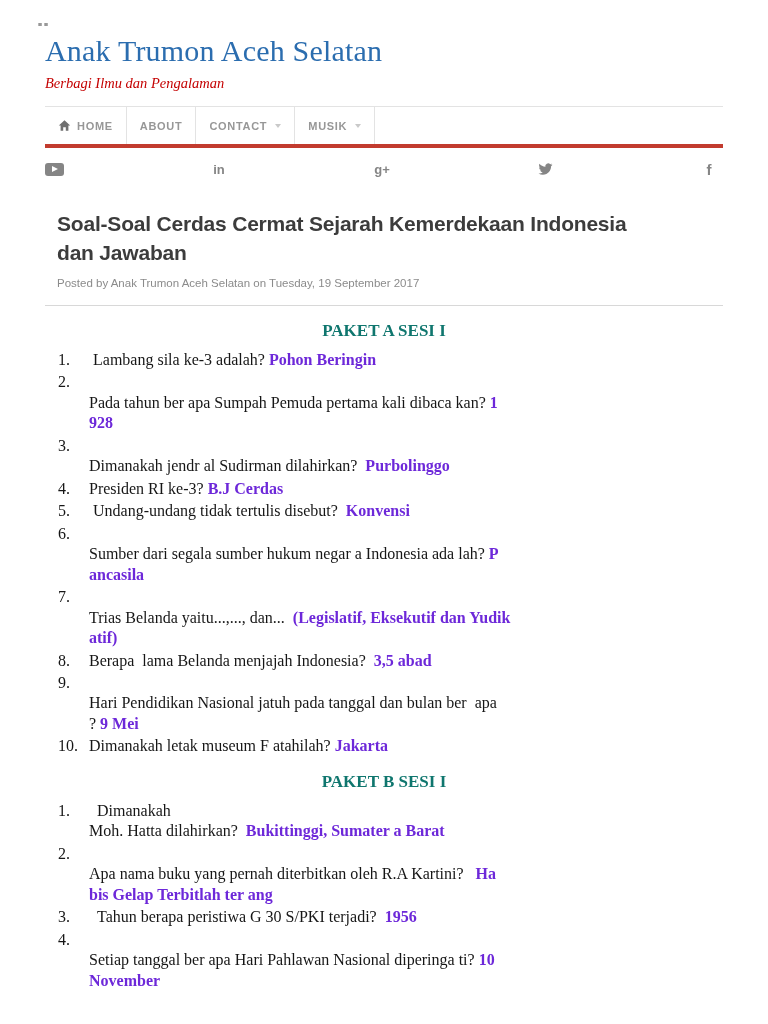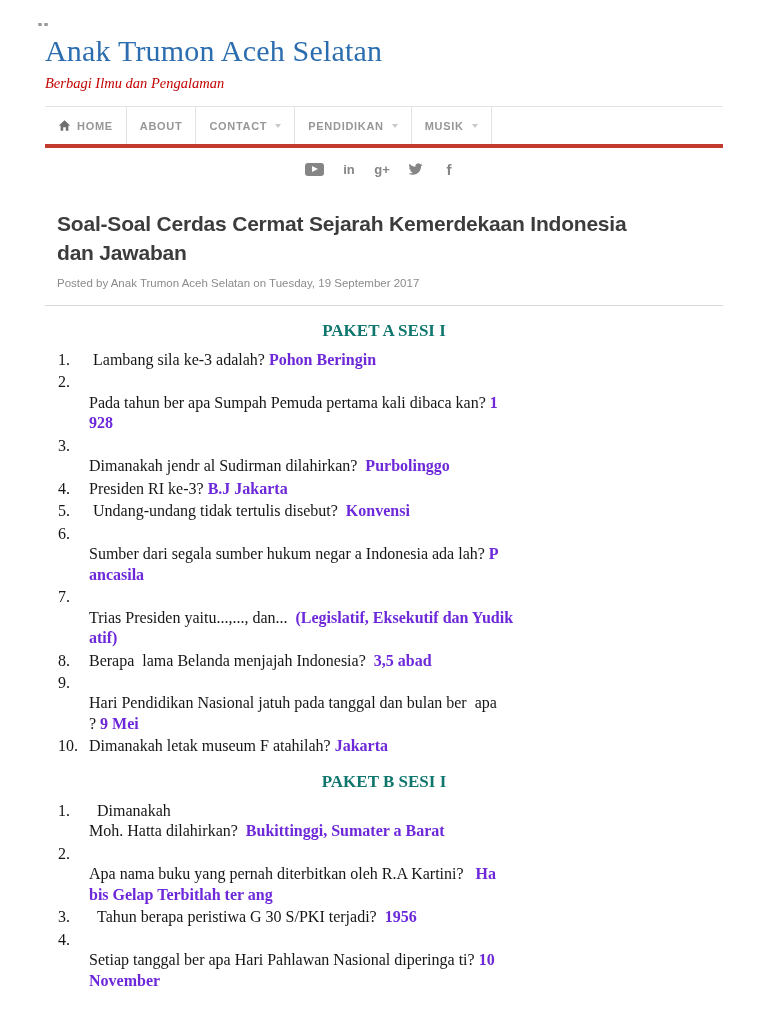--- a/index.html
+++ b/index.html
@@ -45,21 +45,21 @@
   .nav-item .home-ic { display:inline-flex; }
   .nav-item .home-ic svg { width:13px; height:13px; fill:#6f6f6f; }
   .caret {
     width:0; height:0; margin-left:2px;
     border-left:3.5px solid transparent;
     border-right:3.5px solid transparent;
     border-top:4px solid #c9c9c9;
   }
 
   .social-row {
-    display:flex; justify-content:center; align-items:center;
+    display:flex; justify-content:space-between; align-items:center;
     gap:17px; padding:13px 6px 11px 0;
   }
   .social-icon {
     color:#858585; font-family:"Liberation Sans", sans-serif;
     font-weight:700; font-size:13px; line-height:1; cursor:pointer;
     display:inline-flex; align-items:center; justify-content:center;
     min-width:16px; height:16px;
   }
   .icon-youtube {
     width:19px; height:13px; background:#858585; border-radius:3px;
@@ -132,24 +132,20 @@
             <path d="M8 1.5 15 8h-2.2v6.5H9.6V10H6.4v4.5H3.2V8H1z"></path>
           </svg>
         </span>
         <span>HOME</span>
       </a>
       <a class="nav-item">
         <span>ABOUT</span>
       </a>
       <a class="nav-item">
         <span>CONTACT</span>
-        <span class="caret"></span>
-      </a>
-      <a class="nav-item">
-        <span>PENDIDIKAN</span>
         <span class="caret"></span>
       </a>
       <a class="nav-item">
         <span>MUSIK</span>
         <span class="caret"></span>
       </a>
     </nav>
 
   <div class="social-row" id="social">
       <span class="social-icon icon-youtube"></span>
@@ -170,27 +166,27 @@
     <hr class="post-divider">
     <div id="content">
         <div class="section-heading">PAKET A SESI I</div>
         <div class="qlist">
           <div class="qitem"><span class="qnum">1.</span><span class="qbody"><span> Lambang sila ke-3 adalah? </span><b>Pohon Beringin</b></span></div>
           <div class="qitem own"><span class="qnum">2.</span><span class="qbody">
 <span>Pada tahun ber apa Sumpah Pemuda pertama kali dibaca kan? </span><b>1
 928</b></span></div>
           <div class="qitem own"><span class="qnum">3.</span><span class="qbody">
 <span>Dimanakah jendr al Sudirman dilahirkan?  </span><b>Purbolinggo</b></span></div>
-          <div class="qitem"><span class="qnum">4.</span><span class="qbody"><span>Presiden RI ke-3? </span><b>B.J Jakarta</b></span></div>
+          <div class="qitem"><span class="qnum">4.</span><span class="qbody"><span>Presiden RI ke-3? </span><b>B.J Cerdas</b></span></div>
           <div class="qitem"><span class="qnum">5.</span><span class="qbody"><span> Undang-undang tidak tertulis disebut?  </span><b>Konvensi</b></span></div>
           <div class="qitem own"><span class="qnum">6.</span><span class="qbody">
 <span>Sumber dari segala sumber hukum negar a Indonesia ada lah? </span><b>P
 ancasila</b></span></div>
           <div class="qitem own"><span class="qnum">7.</span><span class="qbody">
-<span>Trias Presiden yaitu...,..., dan...  </span><b>(Legislatif, Eksekutif dan Yudik
+<span>Trias Belanda yaitu...,..., dan...  </span><b>(Legislatif, Eksekutif dan Yudik
 atif)</b></span></div>
           <div class="qitem"><span class="qnum">8.</span><span class="qbody"><span>Berapa  lama Belanda menjajah Indonesia?  </span><b>3,5 abad</b></span></div>
           <div class="qitem own"><span class="qnum">9.</span><span class="qbody">
 <span>Hari Pendidikan Nasional jatuh pada tanggal dan bulan ber  apa
 ? </span><b>9 Mei</b></span></div>
           <div class="qitem"><span class="qnum">10.</span><span class="qbody"><span>Dimanakah letak museum F atahilah? </span><b>Jakarta</b></span></div>
         </div>
         <div class="section-heading">PAKET B SESI I</div>
         <div class="qlist">
           <div class="qitem"><span class="qnum">1.</span><span class="qbody"><span>  Dimanakah

